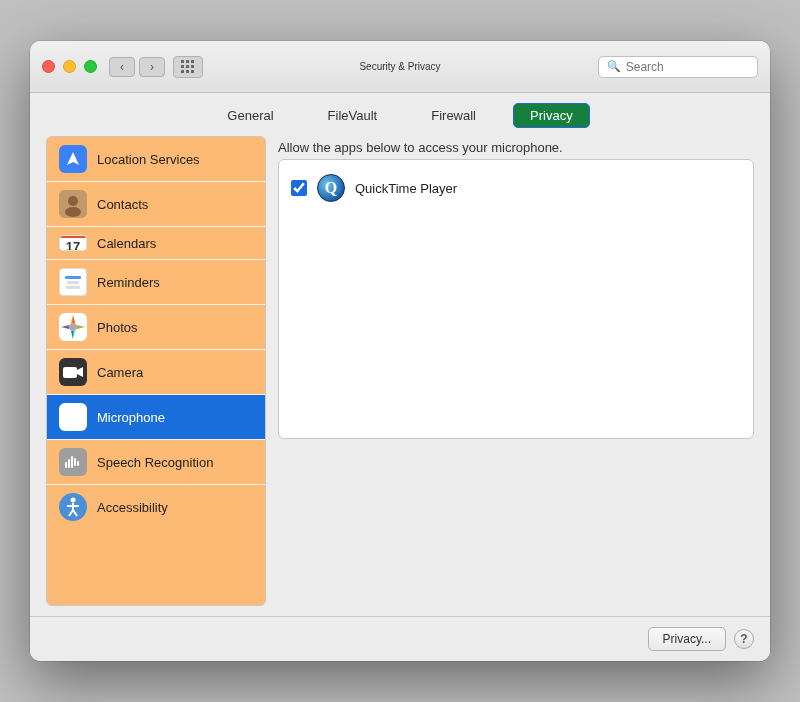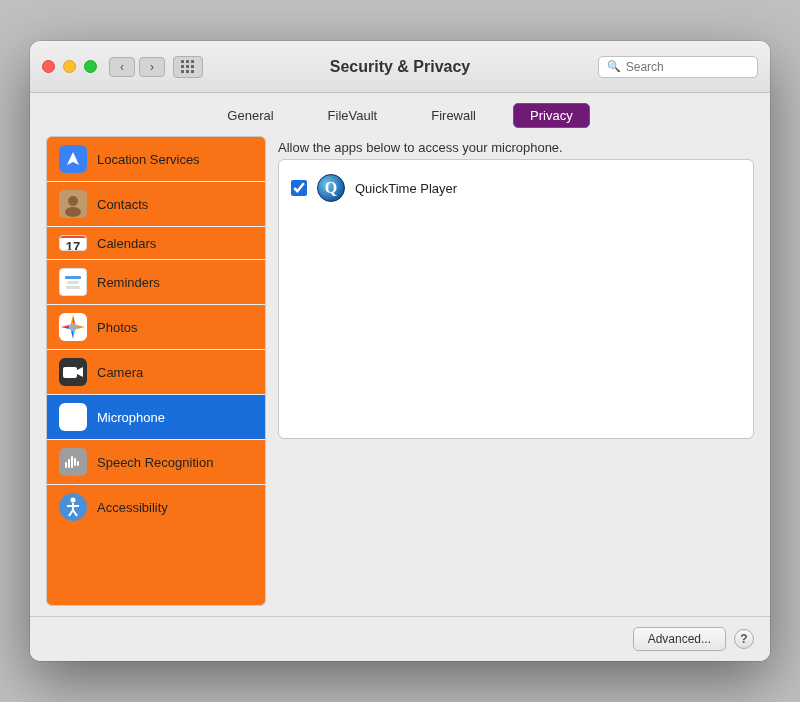--- a/index.html
+++ b/index.html
@@ -87,22 +87,22 @@
       grid-template-columns: repeat(3,4px);
       grid-template-rows: repeat(3,4px);
       gap: 1px;
     }
     .grid-dot { width: 3px; height: 3px; background: #666; border-radius: 0.5px; }
 
     .window-title {
       position: absolute;
       left: 50%;
       transform: translateX(-50%);
-      font-size: 16px;
-      font-weight: 700;
+      font-size: 10px;
+      font-weight: 400;
       color: #333;
     }
 
     .search-bar {
       margin-left: auto;
       display: flex;
       align-items: center;
       background: white;
       border: 1px solid #c0c0c0;
       border-radius: 5px;
@@ -133,39 +133,39 @@
     .tab {
       padding: 4px 16px;
       border-radius: 5px;
       font-size: 13px;
       cursor: pointer;
       color: #333;
       border: 1px solid transparent;
       background: transparent;
     }
     .tab-active {
-      background: #701a75;
+      background: #15803d;
       color: white;
       border-color: #2563eb;
     }
 
     
     .content {
       display: flex;
       flex: 1;
       padding: 0 16px 0 16px;
       gap: 12px;
       overflow: hidden;
     }
 
     
     .sidebar {
       width: 220px;
       flex-shrink: 0;
-      background: #f97316;
+      background: #fdba74;
       border: 1px solid #c8c8c8;
       border-radius: 6px;
       overflow-y: auto;
       overflow-x: hidden;
     }
     .sidebar-item {
       display: flex;
       align-items: center;
       gap: 10px;
       padding: 8px 12px;
@@ -509,17 +509,17 @@
           <input type="checkbox" class="app-checkbox" checked="" style="">
           <div class="qt-circle">Q</div>
           <span>QuickTime Player</span>
         </div>
       </div>
     </div>
   </div>
 
   <div class="bottom-bar">
     <div class="bottom-right">
-      <button class="advanced-btn">Advanced...</button>
+      <button class="advanced-btn">Privacy...</button>
       <div class="help-btn">?</div>
     </div>
   </div>
 </div>
 
 </body></html>

